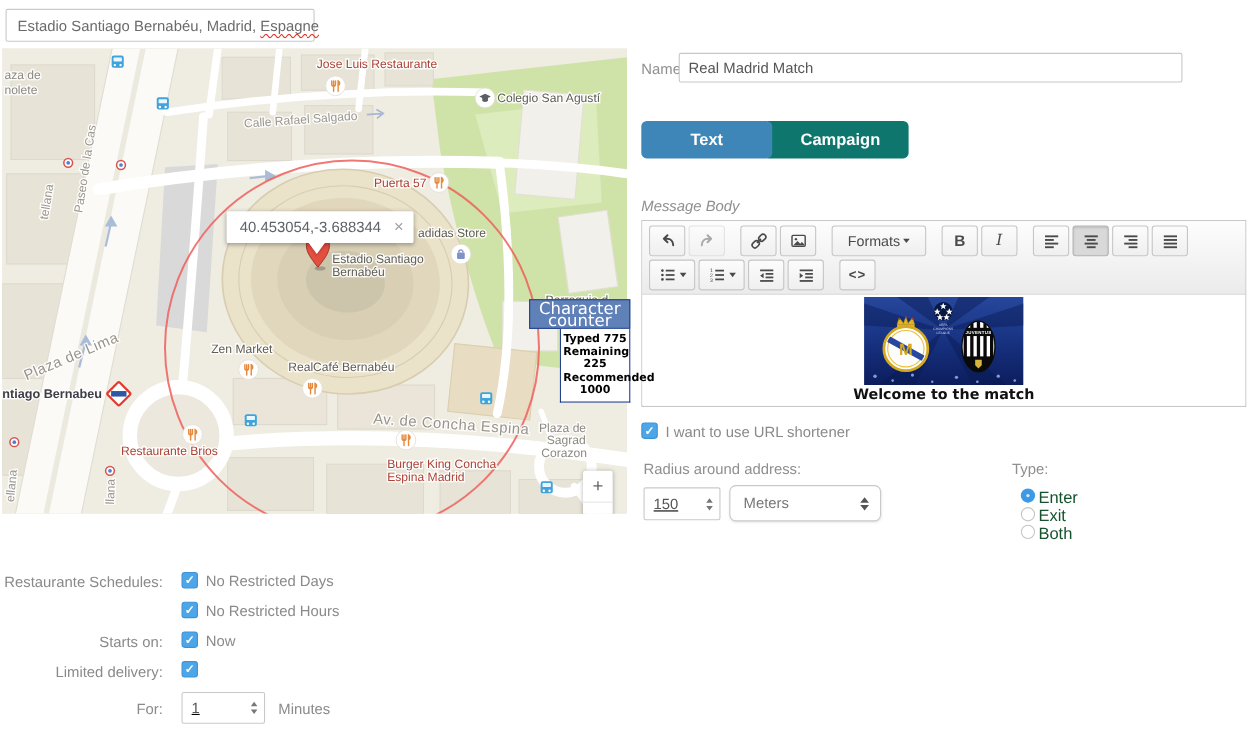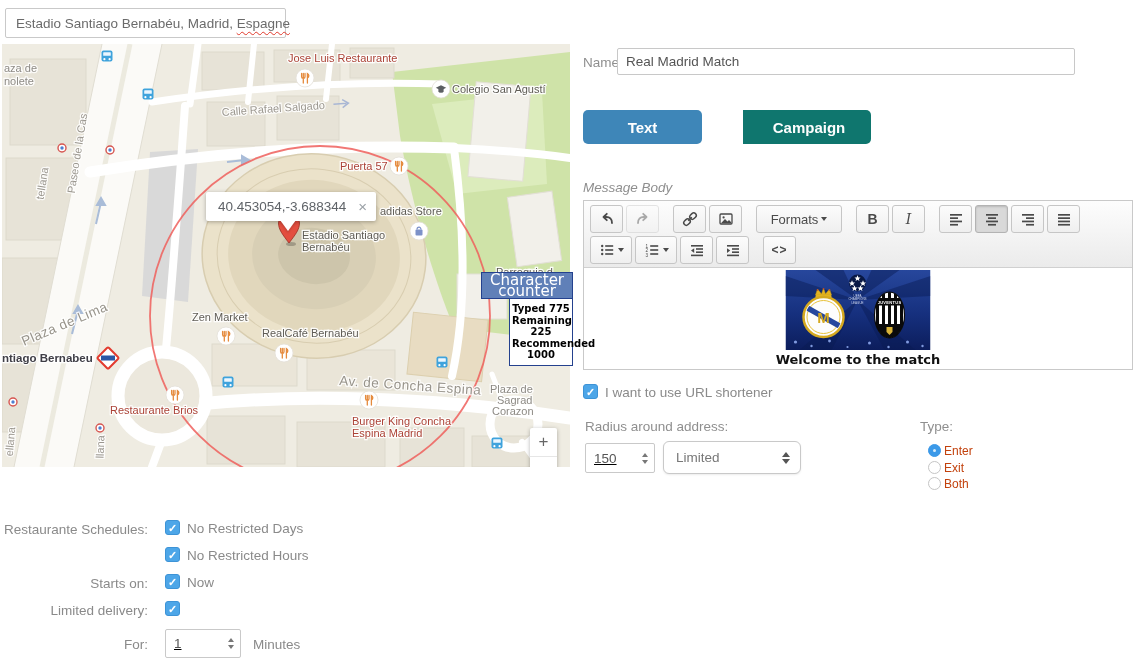--- a/index.html
+++ b/index.html
@@ -38,21 +38,21 @@
   .zoom-ctl { position:absolute; left:528px; top:384px; width:27px; height:56px; background:#fff; border-radius:2px;
     box-shadow:0 1px 4px rgba(0,0,0,.3); z-index:6; display:flex; flex-direction:column; }
   .zoom-ctl .zb { flex:1; display:flex; align-items:center; justify-content:center; font-size:17px; color:#666; cursor:pointer; }
   .zoom-ctl .dv { height:1px; background:#e6e6e6; }
 
   
   .flabel { position:absolute; font-size:13.5px; color:#8f8f8f; }
   .name-input { position:absolute; left:617px; top:48px; width:458px; height:27px; border:1px solid #c8c8c8; border-radius:2px;
     padding:0 8px; font-size:13.5px; color:#555; font-family:"Liberation Sans",sans-serif; }
 
-  .tabs { position:absolute; left:583px; top:110px; height:34px; display:flex;gap:45px; }
+  .tabs { position:absolute; left:583px; top:110px; height:34px; display:flex; }
   .tab { height:34px; display:flex; align-items:center; justify-content:center; font-size:15px; font-weight:bold; cursor:pointer; }
   .tab-active { width:119px; background:#3e86b8; color:#fff; border-radius:5px; position:relative; z-index:2; }
   .tab-inactive { width:128px; background:#0f766e; color:#fdfdfd; border-radius:0 5px 5px 0; margin-left:-4px; padding-left:4px; z-index:1; }
 
   .editor { position:absolute; left:583px; top:200px; width:550px; height:170px; border:1px solid #c9c9c9; background:#fff; }
   .toolbar { background:linear-gradient(#fdfdfd,#ebebeb); border-bottom:1px solid #d0d0d0; padding:4px 6px 3px; }
   .tb-row { display:flex; align-items:center; gap:3px; }
   .tb-row + .tb-row { margin-top:3px; }
   .tbtn { height:28px; min-width:33px; padding:0 4px; display:flex; align-items:center; justify-content:center; gap:3px;
     background:linear-gradient(#fcfcfc,#efefef); border:1px solid #c6c6c6; border-radius:3px; cursor:pointer; color:#4a4a4a; }
@@ -82,21 +82,21 @@
   .select { position:absolute; left:663px; top:441px; width:138px; height:33px; border:1px solid #c9c9c9; border-radius:6px;
     background:#fff; box-shadow:0 1px 2px rgba(0,0,0,.08); display:flex; align-items:center; padding:0 10px 0 12px;
     font-size:13.5px; color:#777; cursor:pointer; }
   .select .arrows { margin-left:auto; display:flex; flex-direction:column; gap:2px; }
   .select .arrows i { width:0; height:0; border-left:4px solid transparent; border-right:4px solid transparent; display:block; }
   .select .arrows .up { border-bottom:5px solid #555; } .select .arrows .dn { border-top:5px solid #555; }
 
   .radio { position:absolute; width:13px; height:13px; border-radius:50%; border:1px solid #c5c5c5; background:#fff; cursor:pointer; }
   .radio.sel { background:#3b99e8; border-color:#3b99e8; }
   .radio.sel::after { content:""; position:absolute; left:4px; top:4px; width:3px; height:3px; border-radius:50%; background:#d6ebfa; }
-  .rlabel { position:absolute; font-size:12px; color:#c2410c; }
+  .rlabel { position:absolute; font-size:15px; color:#14532d; }
 
   .sched-label { position:absolute; left:0; width:148px; text-align:right; font-size:13.5px; color:#8a8a8a; }
 </style>
 </head>
 <body>
 
 <div id="stage">
 
   <div class="search-box"><span>Estadio Santiago Bernabéu, Madrid, </span><span class="misspell">Espagne</span></div>
 
@@ -525,21 +525,21 @@
 
   <div class="flabel" style="left:585px; top:419px;">Radius around address:</div>
   <div class="num-input" style="left:585px; top:443px; width:70px; height:30px;">
     <input value="150" style="">
     <span class="spin">
         <i class="up"></i>
         <i class="dn"></i>
       </span>
   </div>
   <div class="select">
-    <span>Limited</span>
+    <span>Meters</span>
     <span class="arrows">
         <i class="up"></i>
         <i class="dn"></i>
       </span>
   </div>
 
   <div class="flabel" style="left:920px; top:419px;">Type:</div>
   <div class="radio sel" style="left:928px; top:444px;"></div>
   <div class="rlabel" style="left:944px; top:444px;">Enter</div>
   <div class="radio" style="left:928px; top:461px;"></div>

